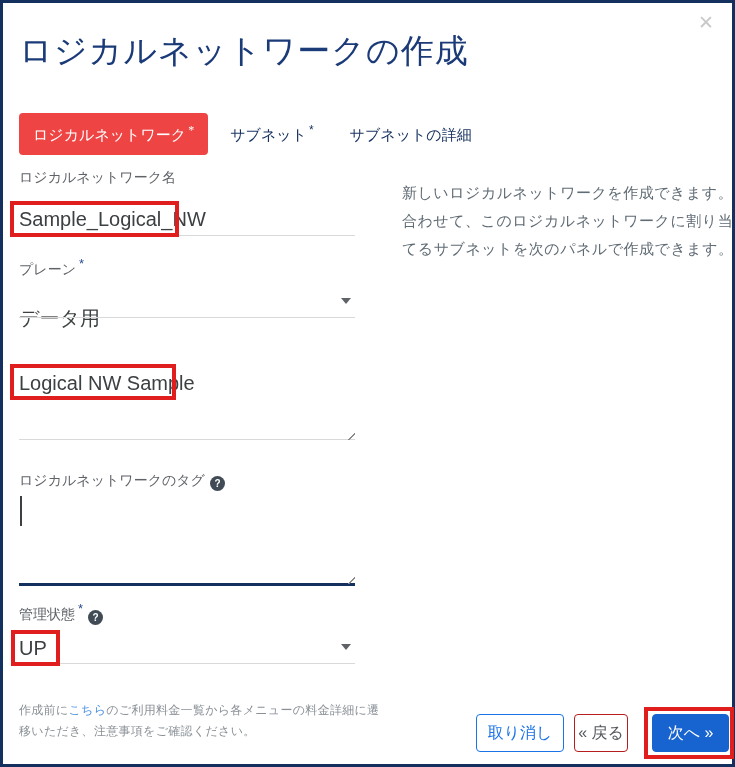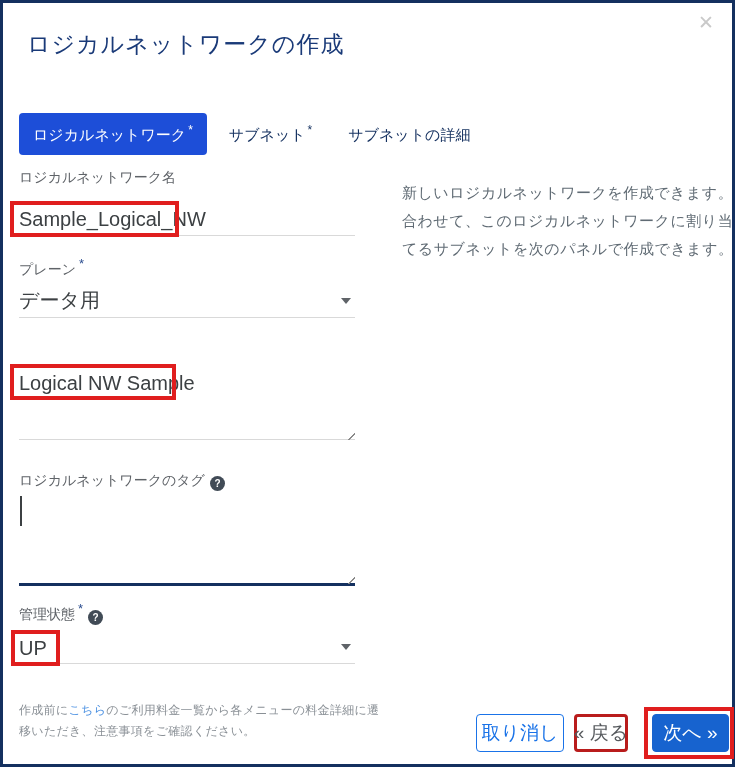--- a/index.html
+++ b/index.html
@@ -14,31 +14,31 @@
     position:absolute; inset:0;
     border:3px solid #14305f;
     background:#fff;
   }
   .close-btn {
     position:absolute; top:10px; right:18px;
     color:#c9c9c9; font-size:19px; font-weight:bold;
     cursor:pointer; line-height:1;
   }
   .title {
-    position:absolute; left:24px; top:26px;
-    font-size:23px; font-weight:400; color:#1a3a78;
+    position:absolute; left:16px; top:26px;
+    font-size:33px; font-weight:400; color:#1a3a78;
     letter-spacing:1px; white-space:nowrap;
   }
   
   .tabs { position:absolute; left:16px; top:110px; display:flex; align-items:center; }
   .tab {
     font-size:15px; color:#14305f; cursor:pointer;
     padding:10px 14px; border-radius:4px; white-space:nowrap;
   }
-  .tab.active { background:#1d4ed8; color:#ffffff; }
+  .tab.active { background:#ef4444; color:#ffffff;font-family:Liberation Serif, serif; }
   .tab .req { font-size:12px; vertical-align:super; margin-left:2px; }
   .tab + .tab { margin-left:8px;text-align:right; }
   
   .field-label {
     position:absolute; left:16px;
     font-size:14px; color:#5f6368; white-space:nowrap;
   }
   .field-label .req { color:#2b4d8f; font-size:13px; vertical-align:super; margin-left:3px; }
   .help-icon {
     display:inline-block; width:15px; height:15px; border-radius:50%;
@@ -72,25 +72,25 @@
   }
   
   .footer-note {
     position:absolute; left:16px; top:697px; width:372px;
     font-size:12px; line-height:21px; color:#8a9096; letter-spacing:0.3px;
   }
   .footer-note a { color:#4a90e2; text-decoration:none; cursor:pointer;text-align:center; }
   .btn {
     position:absolute; top:711px; height:38px;
     display:flex; align-items:center; justify-content:center;
-    font-size:19px; border-radius:4px; cursor:pointer; background:#fff;
+    font-size:16px; border-radius:4px; cursor:pointer; background:#fff;
     white-space:nowrap;
   }
   .btn-cancel { left:473px; width:88px; border:1px solid #1a73e8; color:#1a73e8; }
-  .btn-back   { left:571px; width:54px; border:3px solid #b91c1c; color:#55585c; }
+  .btn-back   { left:571px; width:54px; border:1px solid #b91c1c; color:#55585c; }
   .btn-next   { left:649px; width:77px; border:1px solid #1763cf; background:#1763cf; color:#fff; }
   
   .annot { position:absolute; border:4px solid #e01e1e; pointer-events:none; }
   .annot-name  { left:7px;  top:198px; width:169px; height:36px; }
   .annot-desc  { left:7px;  top:361px; width:166px; height:36px; }
   .annot-state { left:8px;  top:627px; width:49px;  height:36px; }
   .annot-next  { left:641px; top:704px; width:90px; height:52px; }
 </style>
 </head>
 <body>
@@ -115,21 +115,21 @@
 
   <div class="field-label" style="top:166px">
     <span>ロジカルネットワーク名</span>
   </div>
   <div class="field-value" style="top:205px">Sample_Logical_NW</div>
   <div class="underline" style="top:232px"></div>
 
   <div class="field-label" style="top:253px">
     <span>プレーン</span><span class="req">*</span>
   </div>
-  <div class="field-value" style="top:284px">データ用</div>
+  <div class="field-value" style="top:302px">データ用</div>
   <div class="caret" style="left:338px; top:295px"></div>
   <div class="underline" style="top:314px"></div>
 
   <div class="field-value" style="top:369px">Logical NW Sample</div>
   <div class="underline" style="top:436px"></div>
   <div class="resize-grip" style="left:342px; top:427px"></div>
 
   <div class="field-label" style="top:469px">
     <span>ロジカルネットワークのタグ</span><span class="help-icon">?</span>
   </div>

